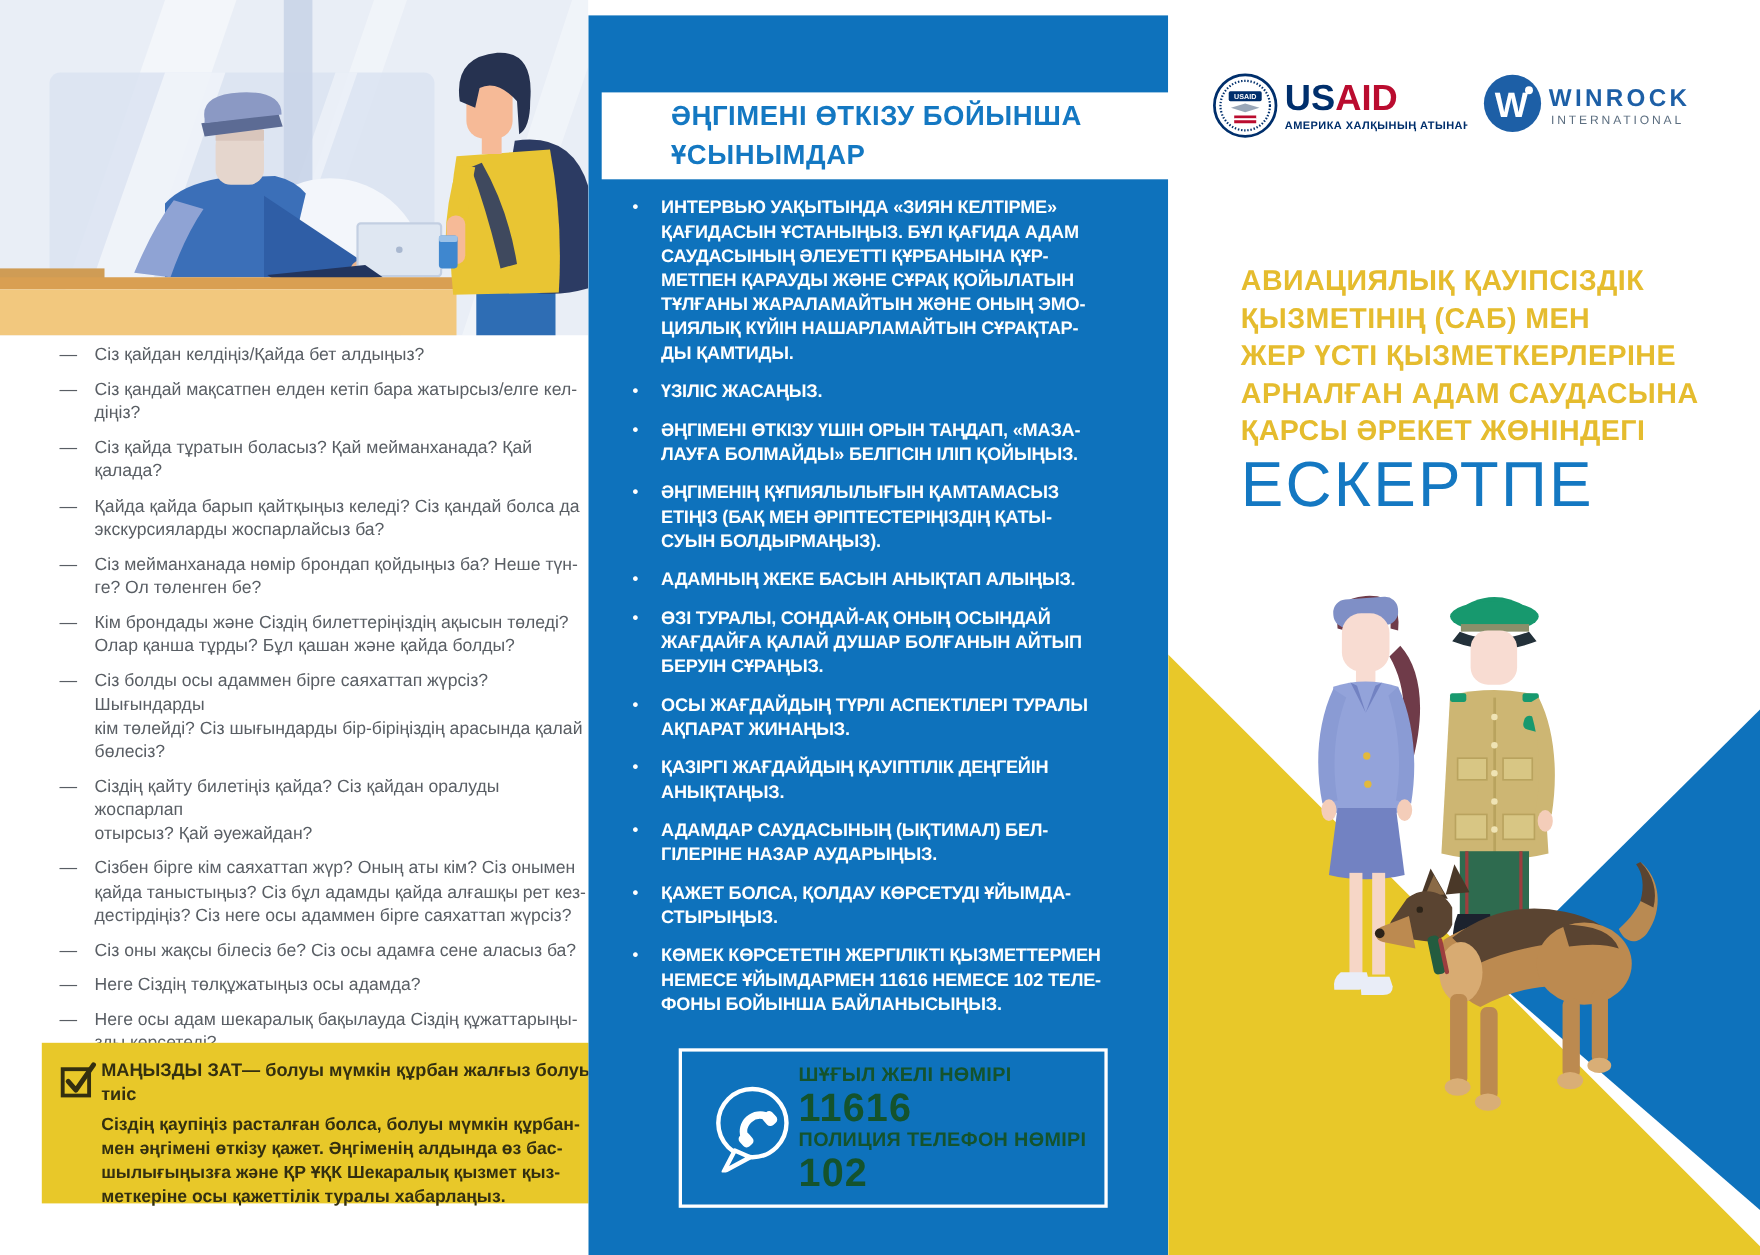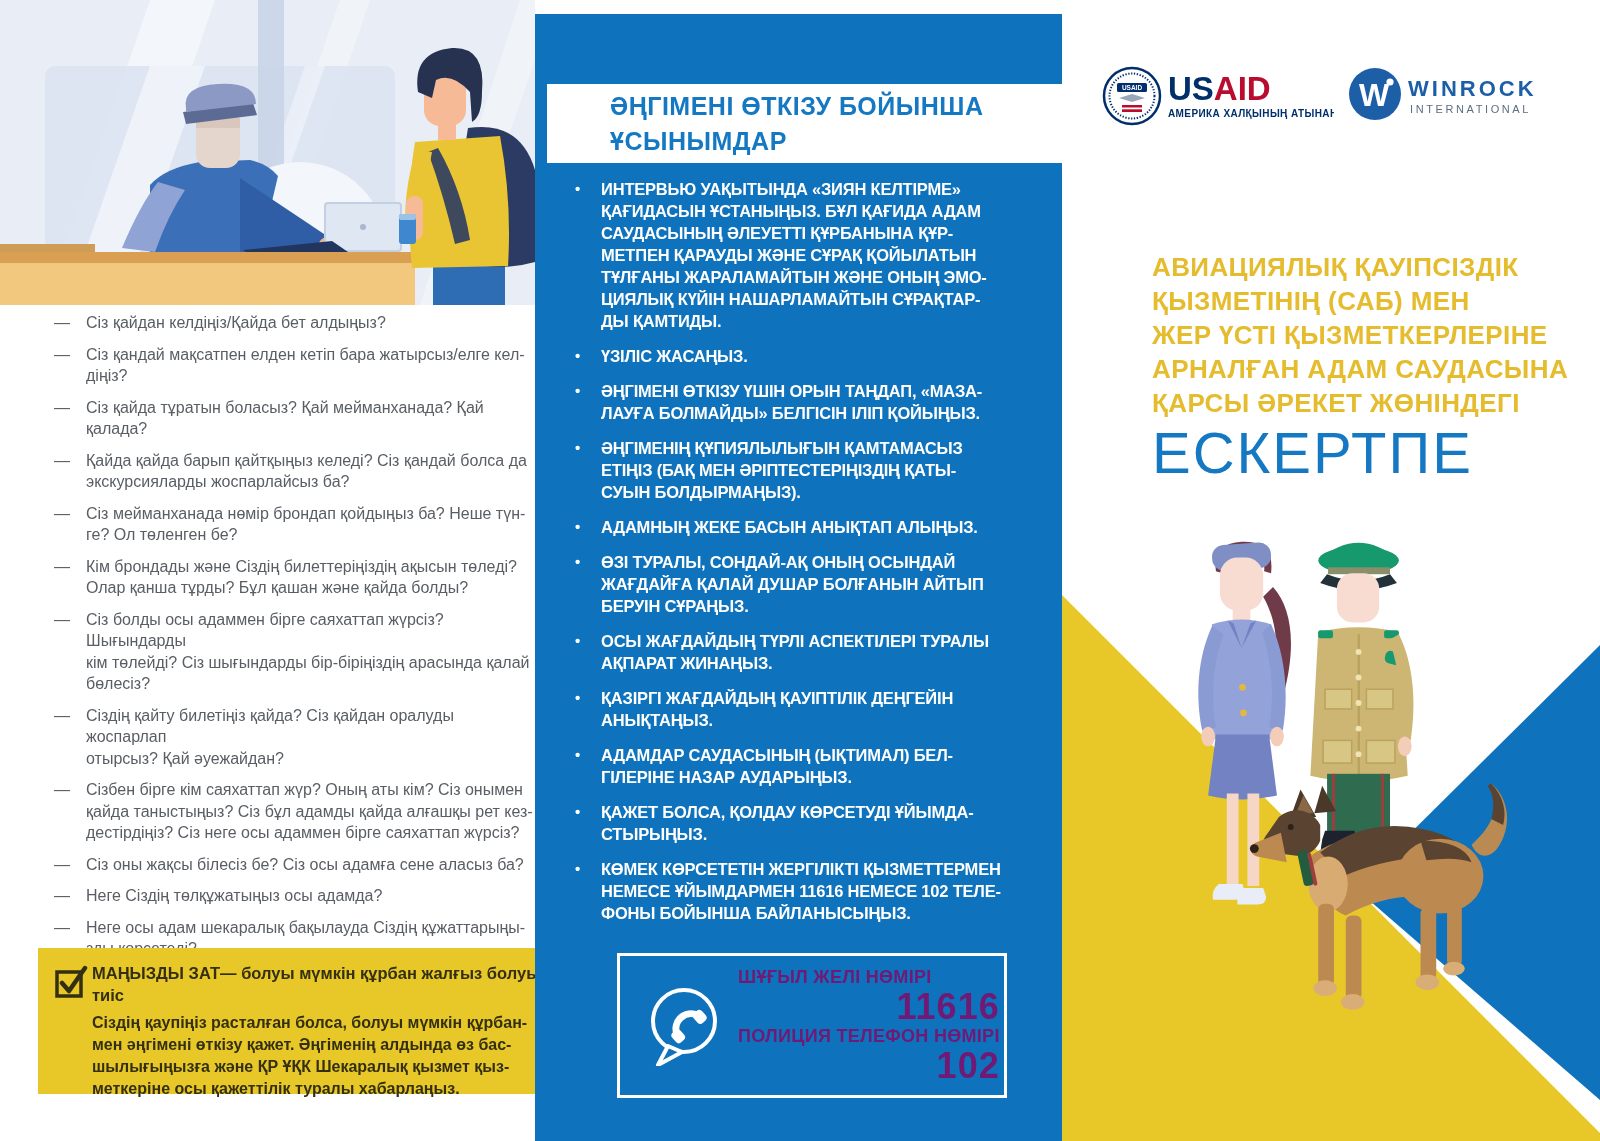--- a/index.html
+++ b/index.html
@@ -31,30 +31,30 @@
   #middle-title{color:#1478c2;font-weight:bold;font-size:25px;line-height:35px;letter-spacing:.5px;white-space:pre-line;}
   #bullet-list{position:absolute;left:0;top:178px;width:527px;box-sizing:border-box;padding:0 30px 0 40px;}
   .b-item{display:flex;margin-bottom:13px;color:#ffffff;font-weight:bold;font-size:16.5px;line-height:22px;}
   .b-marker{width:26px;flex:0 0 26px;font-size:15px;}
   .b-text{white-space:pre-line;width:431px;letter-spacing:-0.2px;}
   #hotline-box{
     position:absolute;left:82px;top:953px;width:390px;height:145px;border:3px solid #ffffff;
     box-sizing:border-box;display:flex;align-items:center;
   }
   #hotline-icon{flex:0 0 74px;margin-left:26px;}
-  #hotline-texts{margin-left:18px;color:#701a75;}
+  #hotline-texts{margin-left:6px;color:#14532d;}
   .hot-label{font-weight:bold;font-size:18px;line-height:21px;letter-spacing:.3px;}
-  .hot-number{font-weight:bold;font-size:36px;line-height:38px;letter-spacing:1px;text-align:right;}
+  .hot-number{font-weight:bold;font-size:36px;line-height:38px;letter-spacing:1px;}
   
   #right-panel{position:absolute;left:1062px;top:0;width:610px;height:1141px;background:#ffffff;}
   #right-shapes{position:absolute;left:0;top:0;width:538px;height:1141px;}
   #logo-row{position:absolute;left:0;top:0;width:538px;height:140px;}
   #usaid-logo{position:absolute;left:40px;top:64px;}
   #winrock-logo{position:absolute;left:286px;top:66px;}
-  #right-title-block{position:absolute;left:66px;top:250px;width:440px;margin-left:24px;}
+  #right-title-block{position:absolute;left:66px;top:238px;width:440px;}
   .rt-line{color:#e5bc2e;font-weight:bold;font-size:26px;line-height:34px;letter-spacing:.4px;}
   #rt-main{color:#1478c2;font-weight:normal;font-size:58px;line-height:62px;letter-spacing:2px;margin-top:2px;}
   #right-illustration{position:absolute;left:60px;top:528px;width:420px;height:590px;}
 </style>
 </head>
 <body>
 
 <div id="canvas">
 
   <div id="left-panel">

